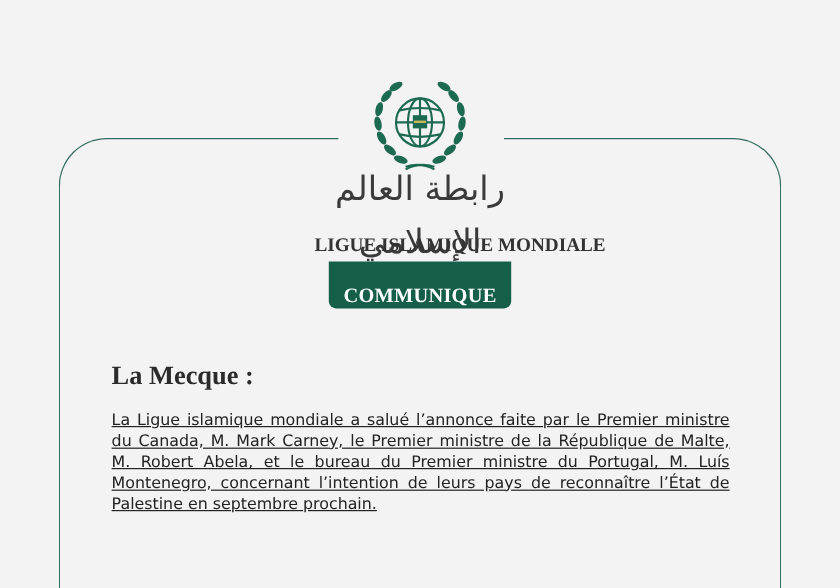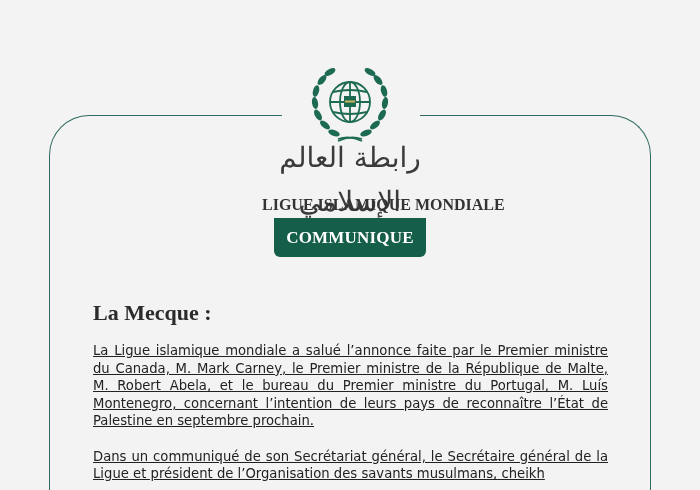--- a/index.html
+++ b/index.html
@@ -51,21 +51,21 @@
       color: #333;
       letter-spacing: 0px;
       white-space: nowrap;
     }
     .communique-box {
       position: absolute;
       left: 274px; top: 218px;
       width: 152px; height: 39px;
       background: #155e49;
       border-radius: 0 0 6px 6px;
-      display: flex; align-items: center; justify-content: center;
+      display: flex; align-items: flex-end; justify-content: center;
     }
     .communique-text {
       font-family: "Liberation Serif", serif;
       font-weight: bold;
       color: #ffffff;
       font-size: 17px;
       letter-spacing: 0.2px;
     }
     .location {
       position: absolute;
@@ -132,14 +132,13 @@
 <div class="ligue-label">LIGUE ISLAMIQUE MONDIALE</div>
 
 <div class="communique-box">
   <span class="communique-text">COMMUNIQUE</span>
 </div>
 
 <div class="location">La Mecque :</div>
 
 <div class="body-text">
   <p>La Ligue islamique mondiale a salué l’annonce faite par le Premier ministre du Canada, M. Mark Carney, le Premier ministre de la République de Malte, M. Robert Abela, et le bureau du Premier ministre du Portugal,  M. Luís Montenegro, concernant l’intention de leurs pays de reconnaître l’État de Palestine en septembre prochain.</p>
-  <p>Dans un communiqué de son Secrétariat général, le Secrétaire général de la Ligue et président de l’Organisation des savants musulmans, cheikh</p>
 </div>
 
 </body></html>

